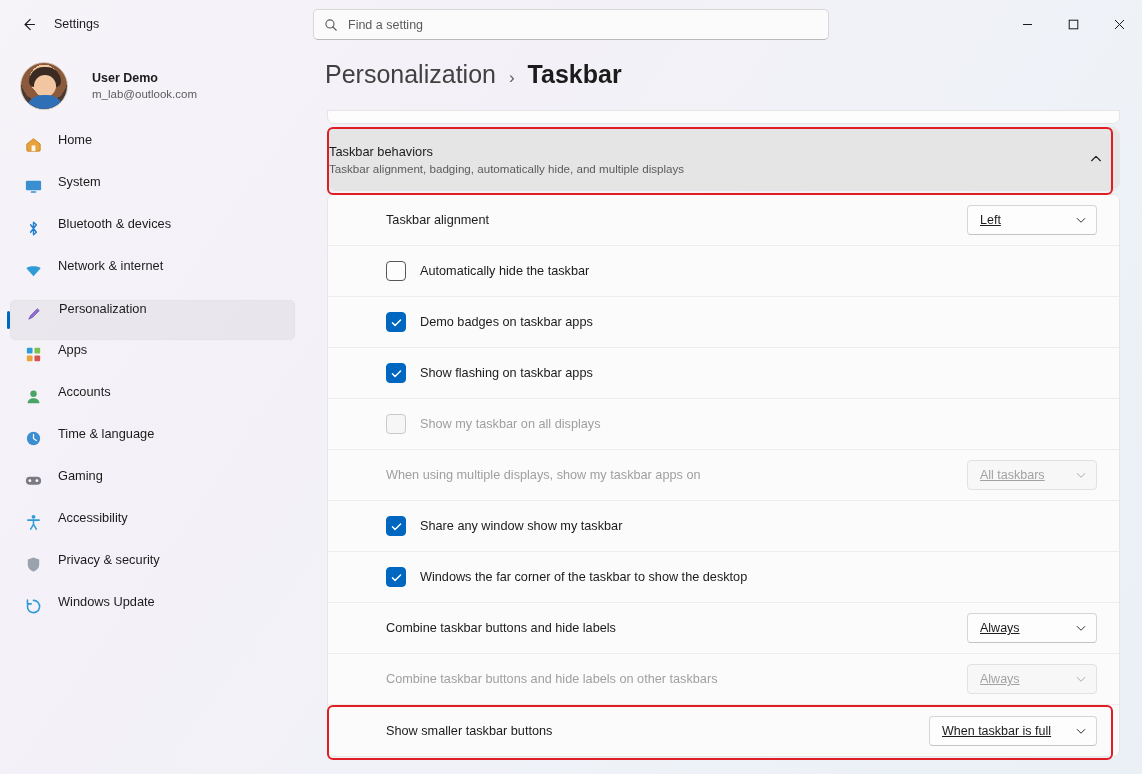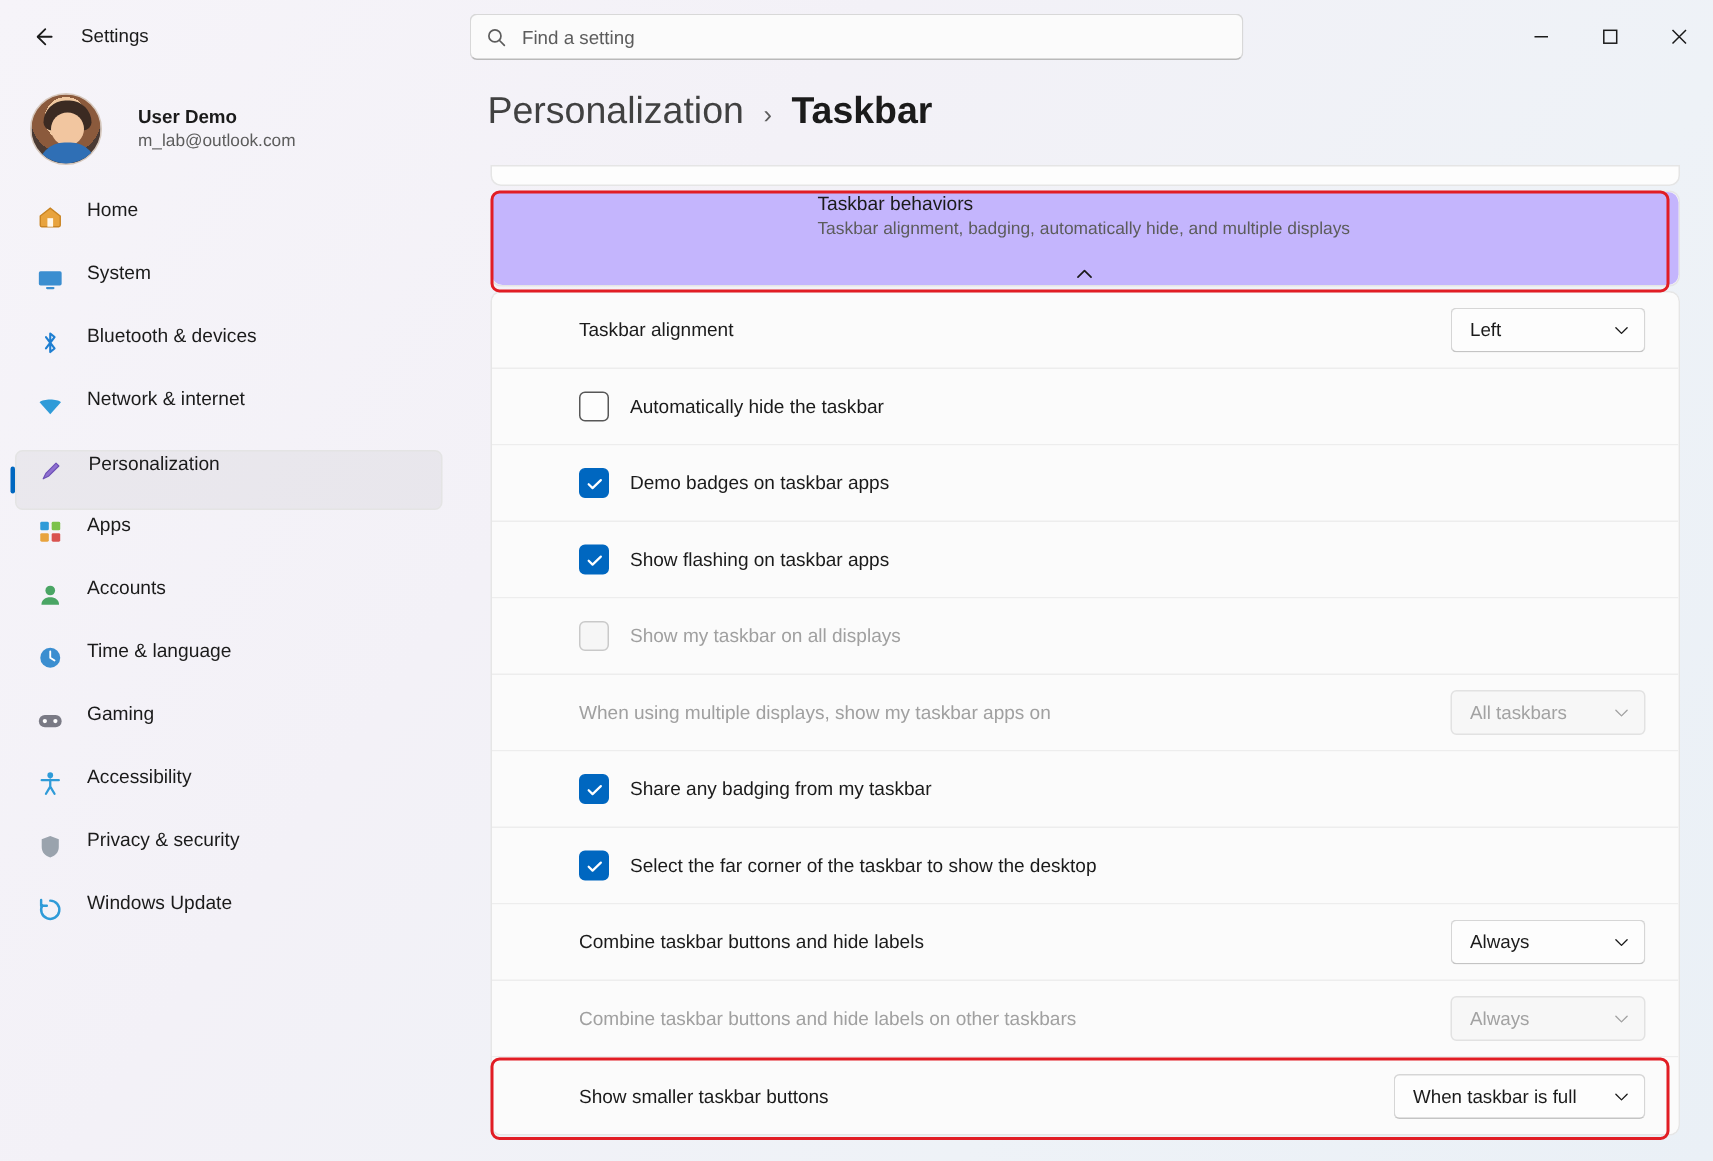--- a/index.html
+++ b/index.html
@@ -137,24 +137,23 @@
     border: 1px solid #e5e5e5;
     border-radius: 7px;
   }
   .card.clipped-top {
     border-top-left-radius: 0; border-top-right-radius: 0;
     height: 14px; margin-bottom: 3px; overflow: hidden;
   }
 
   .expander {
     display: flex; align-items: center;
-    height: 62px; padding: 0 16px 0 14px;
+    height: 62px; padding: 0 16px 0 1px;
     border-radius: 7px;
-    background: #c4b5fd;
-    flex-direction: column;
+    background: #e5e5e5;
   }
   .expander .etext { flex: 1; }
   .etitle { font-size: 12.8px; color: #1b1b1b; }
   .esub { font-size: 11.6px; color: #5c5c5c; margin-top: 3px; }
   .chev { color: #1b1b1b; display: flex; }
 
   .rows {
     margin: 3px 22px 0 22px;
     background: #fbfbfb;
     border: 1px solid #e6e6e6;
@@ -187,21 +186,21 @@
   .combo {
     min-width: 130px; height: 30px;
     border: 1px solid #d6d6d6; border-bottom-color: #c4c4c4;
     border-radius: 4px; background: #fdfdfd;
     display: flex; align-items: center; justify-content: space-between;
     padding: 0 9px 0 12px;
     font-size: 12.5px; color: #1b1b1b;
   }
   .combo.wide { min-width: 168px; }
   .combo.dis { color: #a2a2a2; background: #f7f7f7; border-color: #e2e2e2; }
-  .combo .cv { white-space: nowrap; }
+  .combo .cv { white-space: nowrap; text-decoration: underline; }
   .combo .cchev { margin-left: 10px; display:flex; }
 
   
   .hl {
     position: absolute;
     border: 2.5px solid #e11d24;
     border-radius: 6px;
     pointer-events: none;
     z-index: 20;
   }
@@ -472,30 +471,30 @@
             </span>
           </div>
         </div>
 
         <div class="row check">
           <span class="cb on">
             <svg width="13" height="13" viewBox="0 0 16 16" fill="none">
                 <path d="M3 8.4l3.2 3.2L13 5" stroke="#fff" stroke-width="1.8" stroke-linecap="round" stroke-linejoin="round"></path>
               </svg>
           </span>
-          <span class="label">Share any badging from my taskbar</span>
+          <span class="label">Share any window show my taskbar</span>
         </div>
 
         <div class="row check">
           <span class="cb on">
             <svg width="13" height="13" viewBox="0 0 16 16" fill="none">
                 <path d="M3 8.4l3.2 3.2L13 5" stroke="#fff" stroke-width="1.8" stroke-linecap="round" stroke-linejoin="round"></path>
               </svg>
           </span>
-          <span class="label">Select the far corner of the taskbar to show the desktop</span>
+          <span class="label">Windows the far corner of the taskbar to show the desktop</span>
         </div>
 
         <div class="row">
           <span class="label">Combine taskbar buttons and hide labels</span>
           <div class="combo">
             <span class="cv">Always</span>
             <span class="cchev">
               <svg width="12" height="12" viewBox="0 0 16 16" fill="none">
                   <path d="M3 6l5 5 5-5" stroke="#1b1b1b" stroke-width="1.2" stroke-linecap="round" stroke-linejoin="round"></path>
                 </svg>

